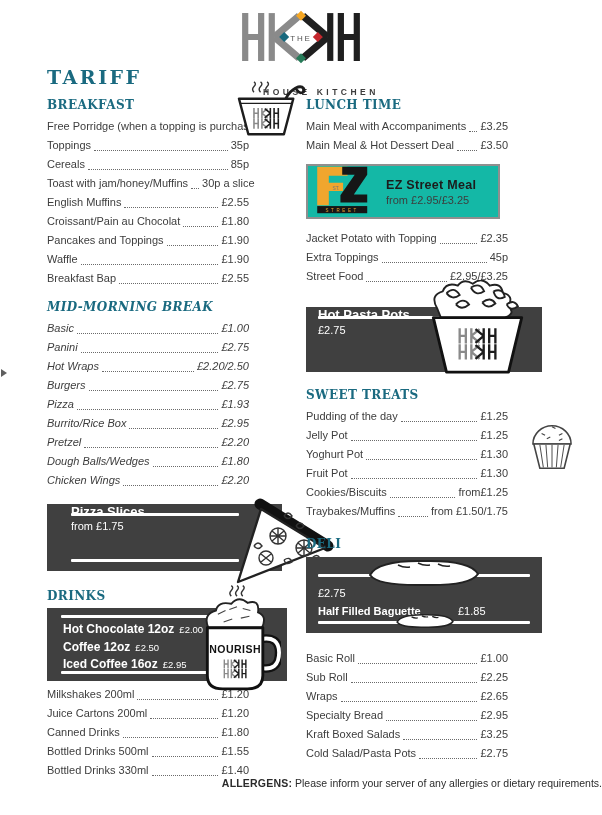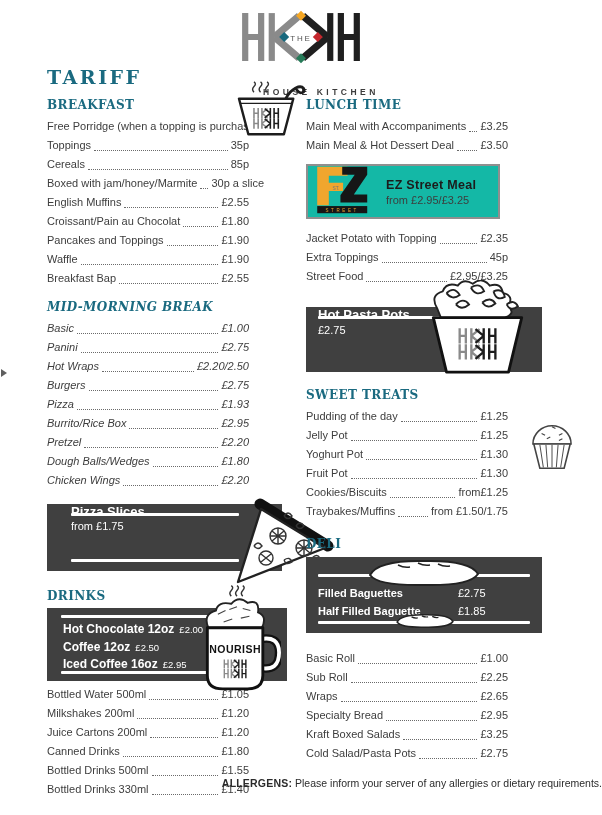--- a/index.html
+++ b/index.html
@@ -162,21 +162,21 @@
             <span class="pr">35p</span>
           </div>
 
           <div class="row">
             <span class="nm">Cereals</span>
             <span class="dots"></span>
             <span class="pr">85p</span>
           </div>
 
           <div class="row">
-            <span class="nm">Boxed with jam/honey/Marmite</span>
+            <span class="nm">Toast with jam/honey/Muffins</span>
             <span class="dots"></span>
             <span class="pr">30p a slice</span>
           </div>
 
           <div class="row">
             <span class="nm">English Muffins</span>
             <span class="dots"></span>
             <span class="pr">£2.55</span>
           </div>
 
@@ -325,25 +325,20 @@
             </g>
             <path d="M15,46 L73,46 L73,96 Q73,110 57,110 L31,110 Q15,110 15,96 Z" fill="#fff" stroke="#111" stroke-width="3" stroke-linejoin="round"></path>
             <text x="44" y="72" text-anchor="middle" font-size="11" font-weight="bold" fill="#111" letter-spacing="0.5">NOURISH</text>
             <use href="#hkh-mark" x="31" y="78" width="26" height="12"></use>
             <use href="#hkh-mark" x="31" y="88" width="26" height="12"></use>
           </svg>
         </div>
       </div>
       <div class="rows" style="margin-top:4px">
 
-          <div class="row">
-            <span class="nm">Bottled Water 500ml</span>
-            <span class="dots"></span>
-            <span class="pr">£1.05</span>
-          </div>
 
           <div class="row">
             <span class="nm">Milkshakes 200ml</span>
             <span class="dots"></span>
             <span class="pr">£1.20</span>
           </div>
 
           <div class="row">
             <span class="nm">Juice Cartons 200ml</span>
             <span class="dots"></span>
@@ -507,21 +502,20 @@
           <svg width="120" height="34" viewBox="0 0 120 34">
             <path d="M6,19 Q14,4 60,5 Q106,4 114,18 Q106,30 60,29 Q14,30 6,19 Z" fill="#fff" stroke="#222" stroke-width="2"></path>
             <g stroke="#222" stroke-width="1.6" fill="none">
               <path d="M34,9 q6,3 12,2 M54,7 q6,3 12,2 M74,8 q6,3 12,2"></path>
             </g>
           </svg>
         </div>
         <div class="deli-rows">
 
             <div class="deli-row">
-              <span class="nm">Filled Baguettes</span>
               <span class="pr">£2.75</span>
             </div>
 
             <div class="deli-row">
               <span class="nm">Half Filled Baguette</span>
               <span class="pr">£1.85</span>
             </div>
           </div>
         <div class="wline wl-bot"></div>
         <div class="baguette-small">

